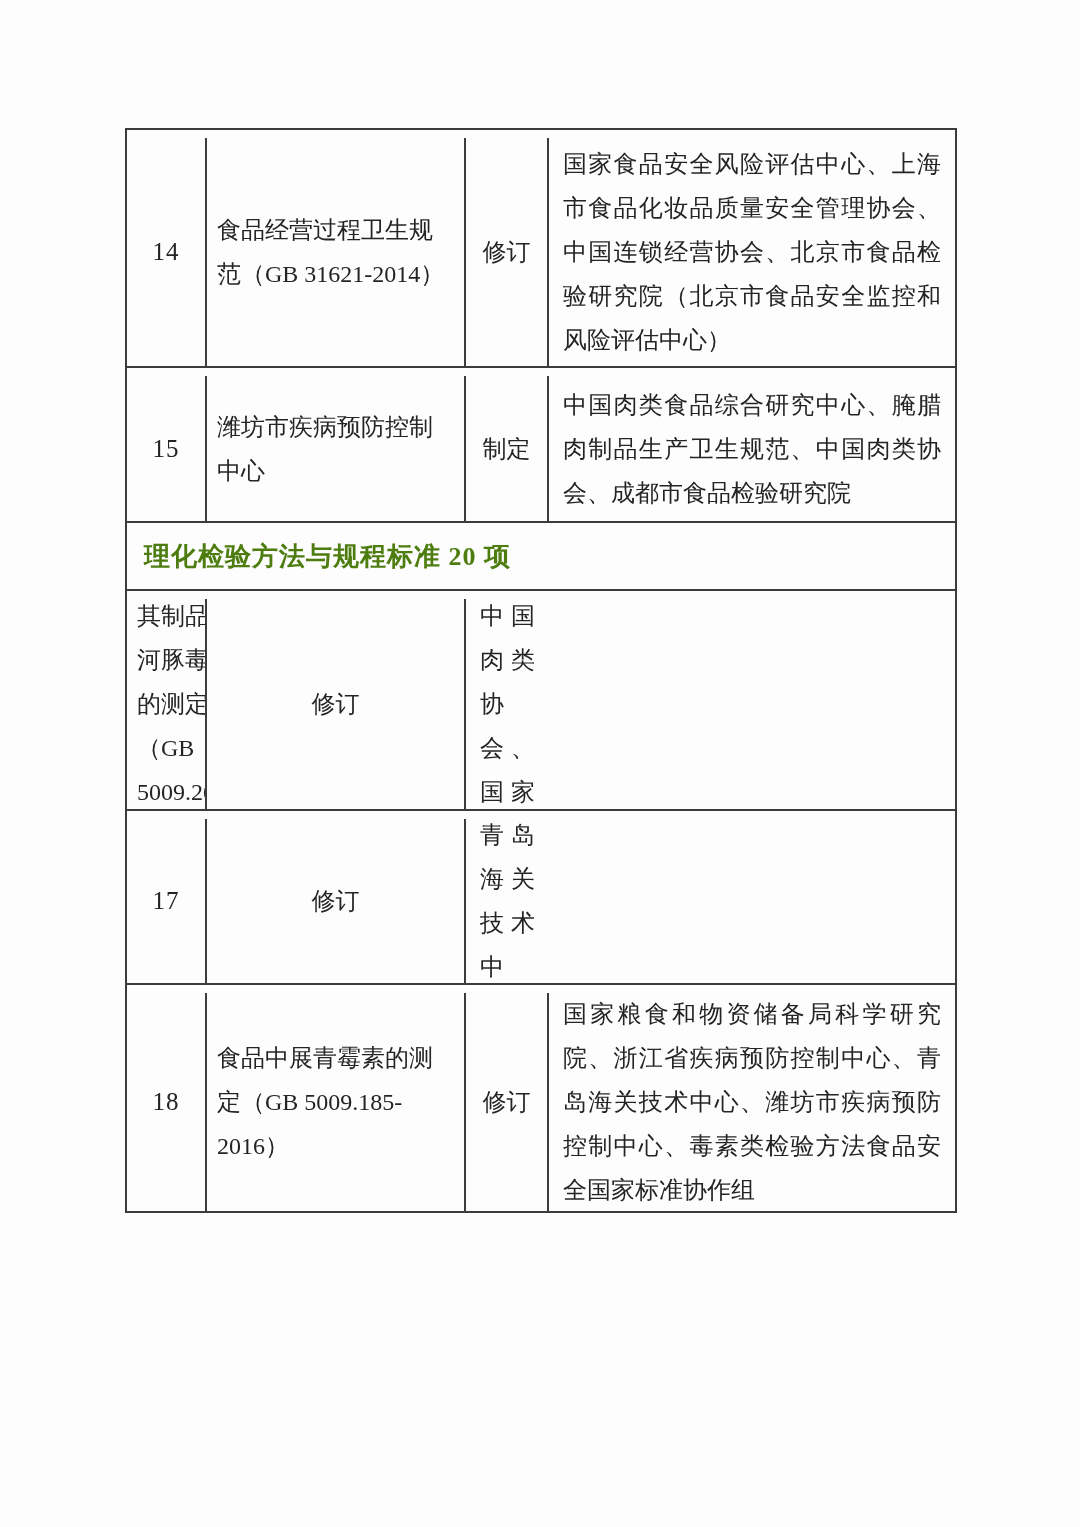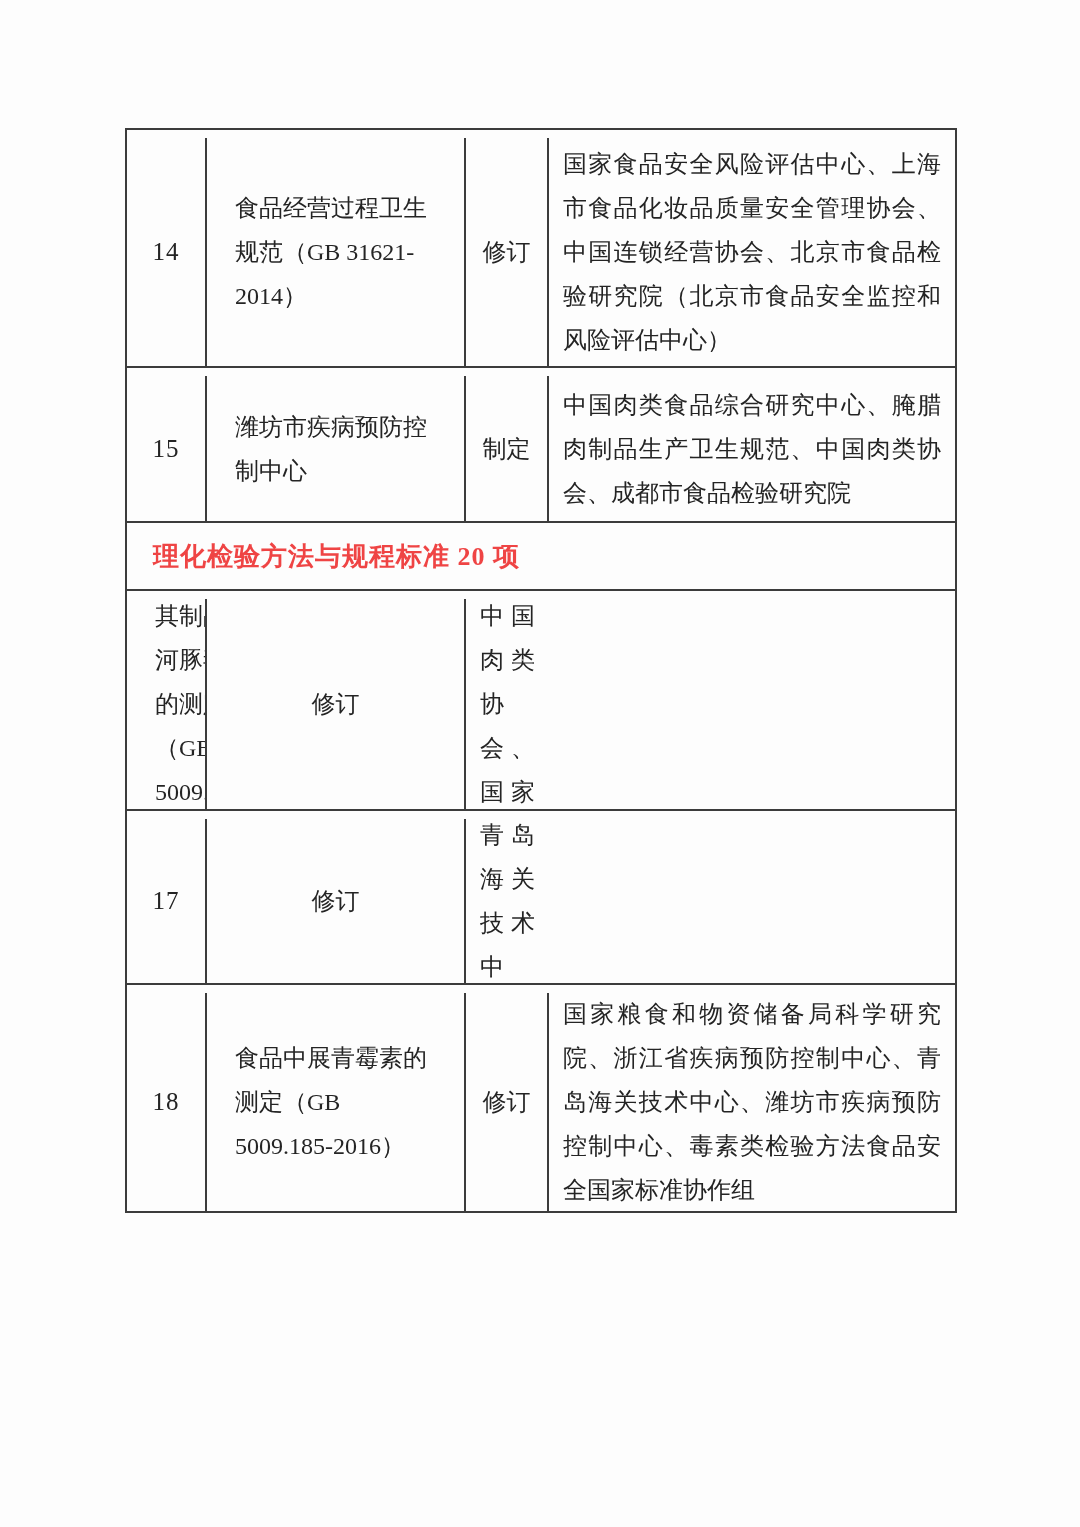--- a/index.html
+++ b/index.html
@@ -37,21 +37,21 @@
   .cell.num {
     display: flex;
     align-items: center;
     justify-content: center;
     font-size: 25px;
     letter-spacing: 1px;
   }
   .cell.name {
     display: flex;
     align-items: center;
-    padding: 6px 28px;
+    padding: 6px 10px;
     text-align: left;
   }
   .cell.action {
     display: flex;
     align-items: center;
     justify-content: center;
   }
   .cell.orgs {
     display: flex;
     align-items: center;
@@ -61,23 +61,23 @@
     display: block;
     width: 100%;
     text-align: justify;
   }
   .section-row {
     display: flex;
     align-items: center;
     border-bottom: 2px solid #3c3c3c;
     font-size: 26px;
     font-weight: bold;
-    padding: 0 26px;
+    padding: 0 17px;
     letter-spacing: 1px;
-    color: #ef4444;
+    color: #4d7c0f;
   }
 </style>
 </head>
 <body>
 
 <div class="page">
   <div class="doc-table">
 
     <div class="t-row" style="height:238px">
       <div class="cell num">14</div>

